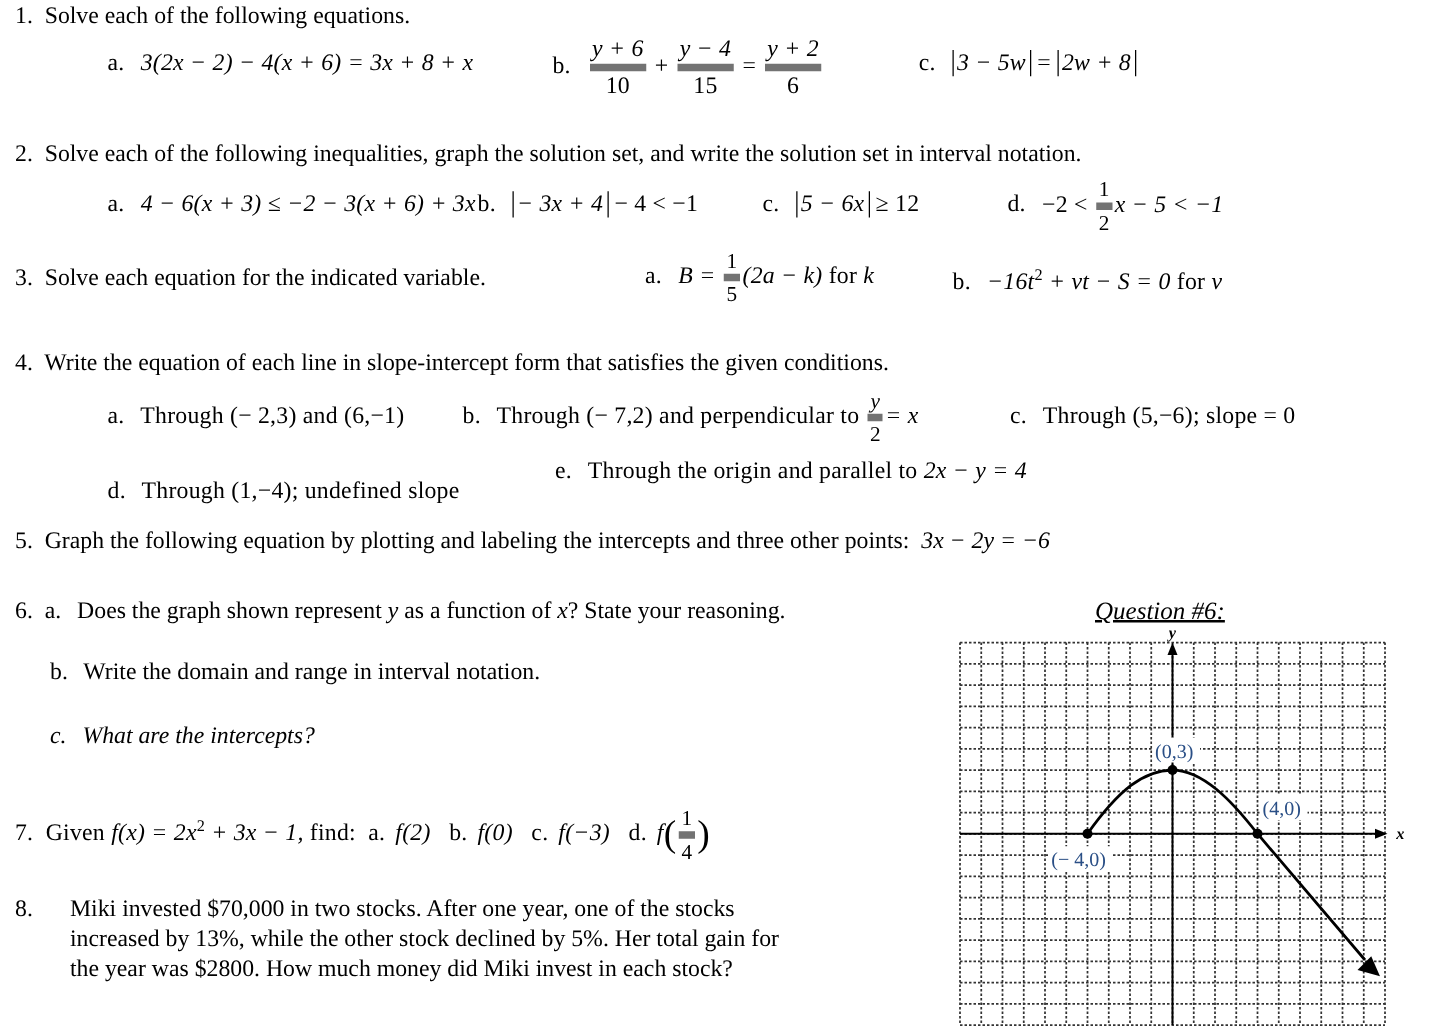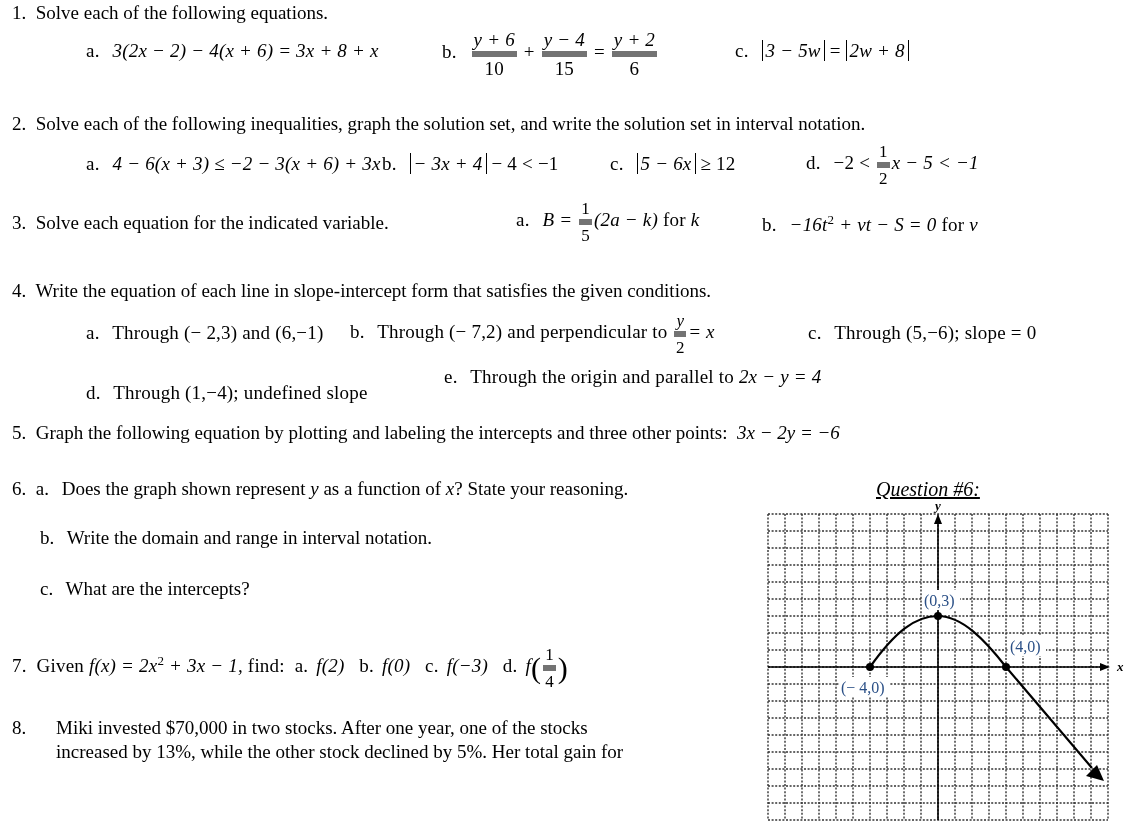--- a/index.html
+++ b/index.html
@@ -117,21 +117,21 @@
 <div class="abs" style="left:12px; top:280px;">
   <span>4.</span>&nbsp;
   <span>Write the equation of each line in slope-intercept form that satisfies the given conditions.</span>
 </div>
 
 <div class="abs math" style="left:86px; top:322px;">
   <span class="lbl">a.</span>
   <span>Through (− 2,3) and (6,−1)</span>
 </div>
 
-<div class="abs math" style="left:350px; top:312px;text-align:center;">
+<div class="abs math" style="left:370px; top:312px;text-align:center;">
   <span class="lbl">b.</span>
   <span>Through (− 7,2) and perpendicular to</span>
   <span class="frac small">
       <span class="num it">y</span>
       <span class="den">2</span>
     </span><span class="it">= x</span>
 </div>
 
 <div class="abs math" style="left:808px; top:322px;">
   <span class="lbl">c.</span>
@@ -162,21 +162,21 @@
   <span class="it">y</span>
   <span>as a function of</span>
   <span class="it">x</span><span>?  State your reasoning.</span>
 </div>
 
 <div class="abs" style="left:40px; top:527px;">
   <span class="lbl">b.</span>
   <span>Write the domain and range in interval notation.</span>
 </div>
 
-<div class="abs" style="left:40px; top:578px;">
+<div class="abs" style="left:40px; top:578px;font-style:italic;">
   <span class="lbl">c.</span>
   <span>What are the intercepts?</span>
 </div>
 
 <div class="abs math" style="left:12px; top:646px;">
   <span>7.</span>&nbsp;
   <span>Given</span>
   <span class="it">f(x) = 2x</span><sup>2</sup><span class="it"> + 3x − 1,</span>
   <span>find:</span>&nbsp;
   <span class="lbl">a.</span><span class="it">f(2)</span>&nbsp;&nbsp;
@@ -187,20 +187,21 @@
       <span class="den">4</span>
     </span><span class="paren-big">)</span>
 </div>
 
 <div class="abs" style="left:12px; top:716px; line-height:24px;">
   <div style="display:flex;">
     <span style="width:44px;">8.</span>
     <div>
       <div>Miki invested $70,000 in two stocks.  After one year, one of the stocks</div>
       <div>increased by 13%, while the other stock declined by 5%.  Her total gain for</div>
+      <div>the year was $2800.  How much money did Miki invest in each stock?</div>
     </div>
   </div>
 </div>
 
 <div class="abs graph-title" style="left:876px; top:478px;">Question #6:</div>
 
 <svg class="abs" style="left:760px; top:496px;" width="383" height="333" viewBox="760 496 383 333">
 
   <g stroke="#333" stroke-width="1.4" stroke-dasharray="2,1.6" fill="none" id="grid">
       <line x1="768" x2="768" y1="514" y2="820"></line>

